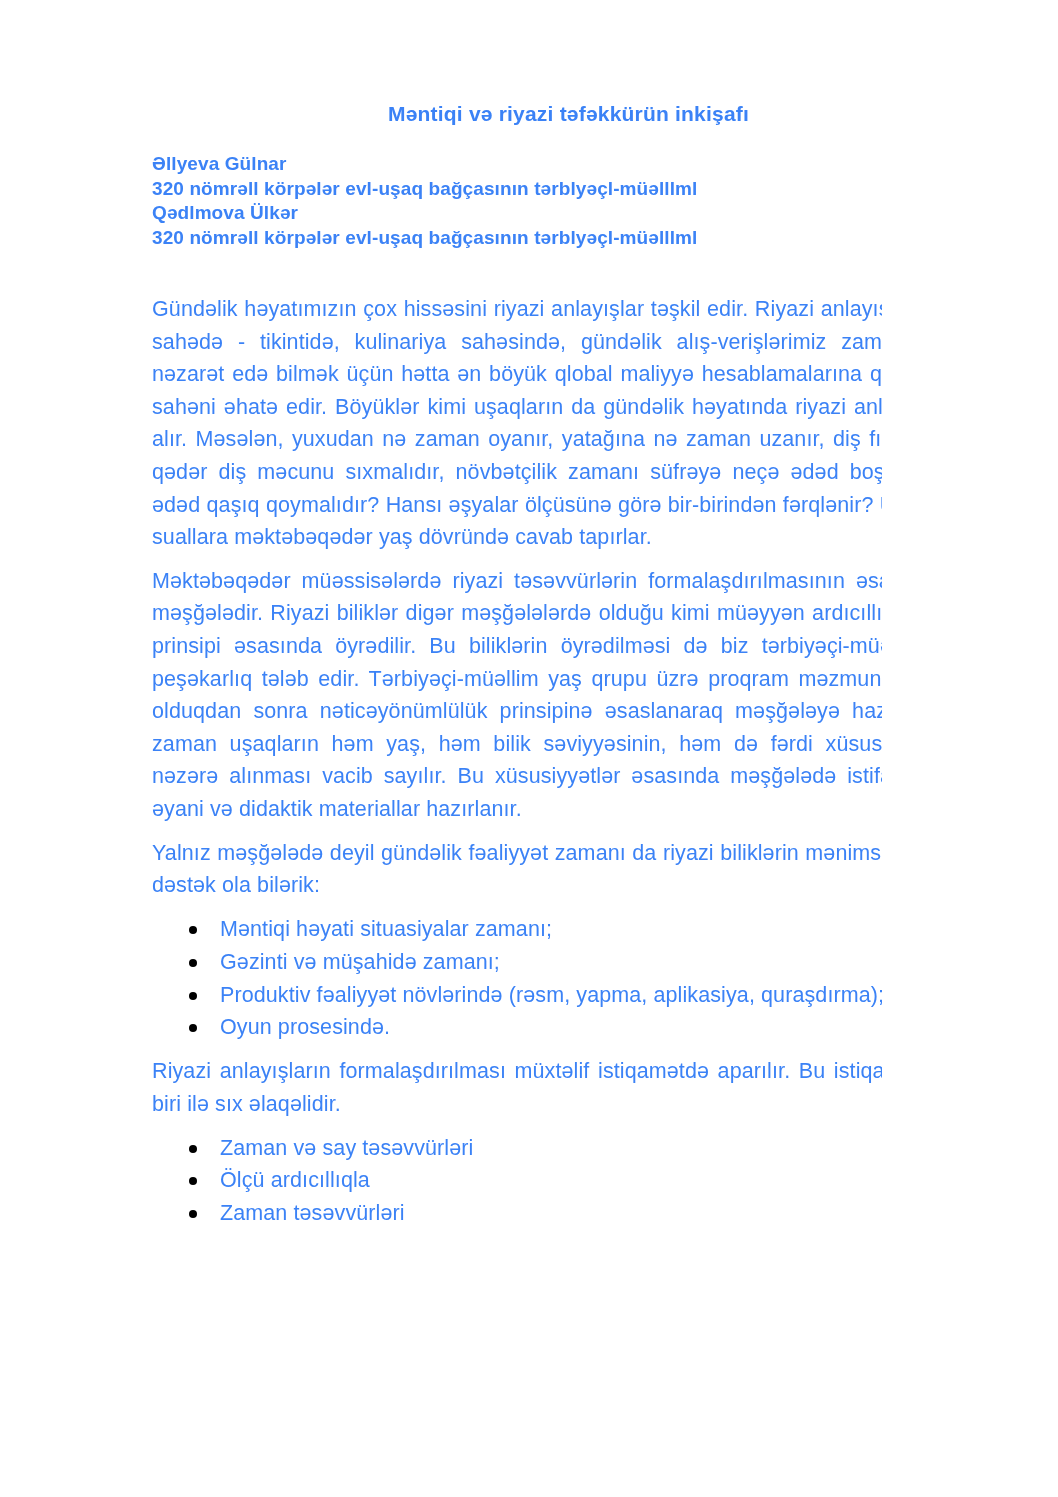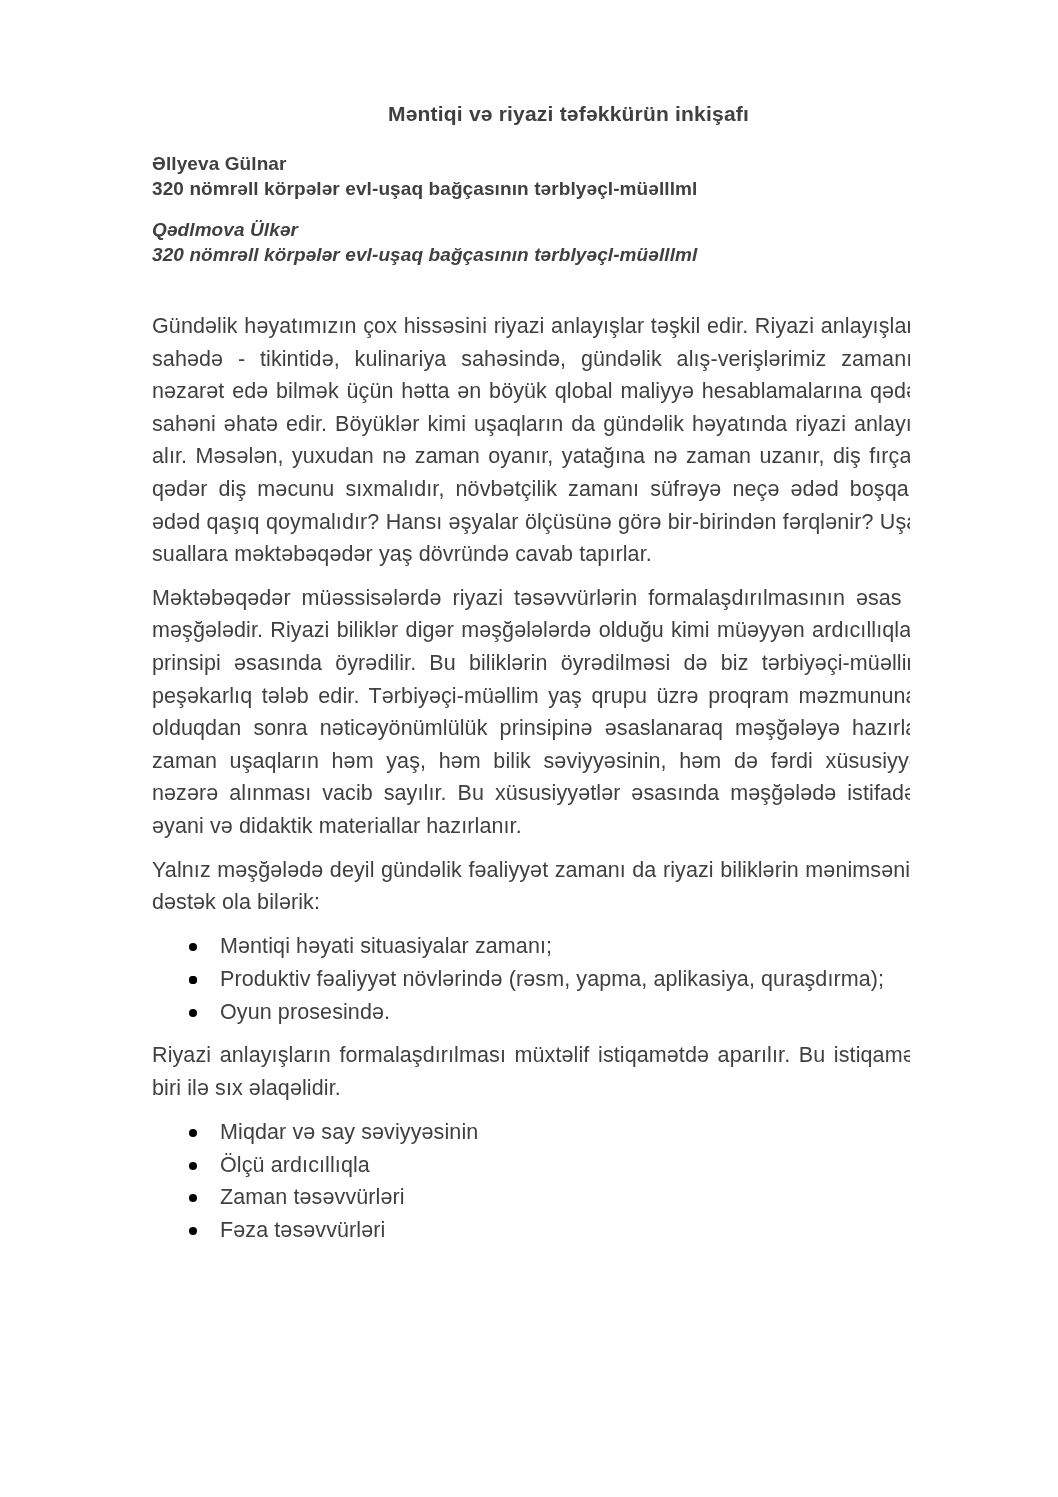--- a/index.html
+++ b/index.html
@@ -7,22 +7,21 @@
     padding: 0;
     background: #ffffff;
   }
   .page {
     position: relative;
     width: 882px;
     height: 1497px;
     background: #ffffff;
     overflow: hidden;
     font-family: "Liberation Sans", sans-serif;
-    color: #404040;
-    padding-left: 28px;
+    color: #3b82f6;
   }
   .content {
     position: absolute;
     left: 152px;
     top: 101px;
     width: 833px;
   }
   .doc-title {
     font-size: 21px;
     font-weight: bold;
@@ -32,22 +31,21 @@
     letter-spacing: 0.2px;
   }
   .authors {
     text-align: left;
     font-weight: bold;
     font-size: 19px;
     line-height: 24.5px;
     letter-spacing: 0.1px;
   }
   .author-group + .author-group {
-    margin-top: 17px;
-    font-style: italic;
+    margin-top: 0;
   }
   .doc-body {
     margin-top: 43px;
   }
   .doc-body p {
     font-size: 21.5px;
     line-height: 32.6px;
     text-align: justify;
     margin: 0 0 11px 0;
     letter-spacing: 0.1px;
@@ -101,47 +99,44 @@
 
       <p>Yalnız məşğələdə deyil gündəlik fəaliyyət zamanı da riyazi biliklərin mənimsənilməsinə dəstək ola bilərik:</p>
 
       <ul class="bullet-list">
         <li>
           <span class="bullet-dot"></span>
           <span>Məntiqi həyati situasiyalar zamanı;</span>
         </li>
         <li>
           <span class="bullet-dot"></span>
+          <span>Gəzinti və müşahidə zamanı;</span>
         </li>
         <li>
           <span class="bullet-dot"></span>
           <span>Produktiv fəaliyyət növlərində (rəsm, yapma, aplikasiya, quraşdırma);</span>
         </li>
         <li>
           <span class="bullet-dot"></span>
           <span>Oyun prosesində.</span>
         </li>
       </ul>
 
       <p>Riyazi anlayışların formalaşdırılması müxtəlif istiqamətdə aparılır. Bu istiqamətlər bir-biri ilə sıx əlaqəlidir.</p>
 
       <ul class="bullet-list">
         <li>
           <span class="bullet-dot"></span>
-          <span>Miqdar və say səviyyəsinin</span>
+          <span>Zaman və say təsəvvürləri</span>
         </li>
         <li>
           <span class="bullet-dot"></span>
           <span>Ölçü ardıcıllıqla</span>
         </li>
         <li>
           <span class="bullet-dot"></span>
           <span>Zaman təsəvvürləri</span>
         </li>
-        <li>
-          <span class="bullet-dot"></span>
-          <span>Fəza təsəvvürləri</span>
-        </li>
       </ul>
 
     </div>
   </div>
 </div>
 
 </body></html>

